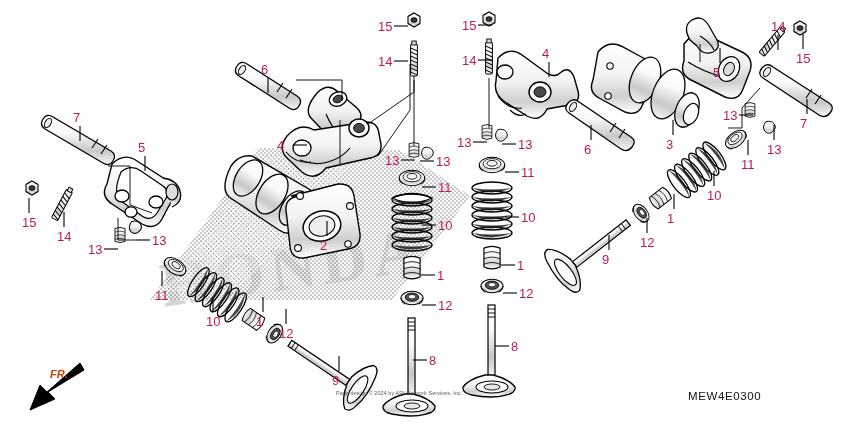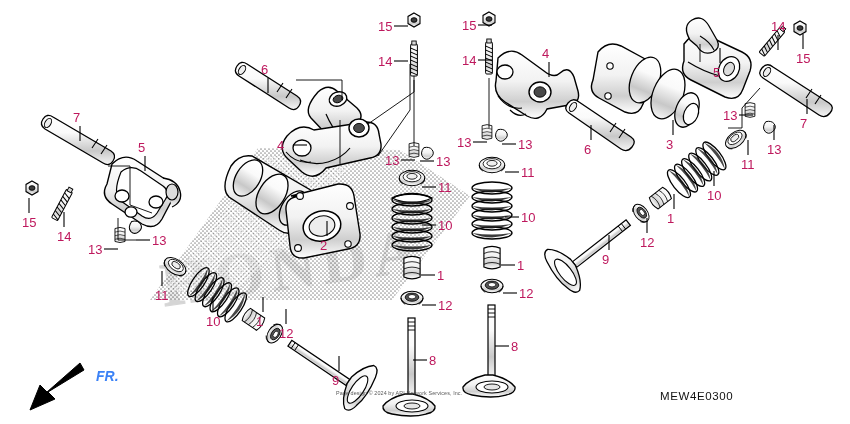--- a/index.html
+++ b/index.html
@@ -9,32 +9,31 @@
     overflow:hidden;
   }
   #svgroot{position:absolute;left:0;top:0;width:850px;height:424px;}
   .lbl{
     position:absolute;font-family:"Liberation Sans",sans-serif;
     font-size:13px;font-weight:400;color:#be185d;line-height:1;
     white-space:nowrap;letter-spacing:0px;
   }
   .partnum{
     position:absolute;font-family:"Liberation Sans",sans-serif;
-    font-size:11.5px;letter-spacing:0.6px;color:#111;white-space:nowrap;
+    font-size:11.5px;letter-spacing:0.6px;color:#111;white-space:nowrap;margin-left:28px;
   }
   .copyright{
     position:absolute;font-family:"Liberation Sans",sans-serif;
     font-size:5.4px;color:#3a3a3a;white-space:nowrap;letter-spacing:0.1px;
     opacity:.85;
   }
   .frtext{
     position:absolute;font-family:"Liberation Sans",sans-serif;
-    font-size:14px;font-weight:bold;font-style:italic;color:#3b82f6;
+    font-size:11px;font-weight:bold;font-style:italic;color:#c2410c;
     white-space:nowrap;
-    margin-left:46px;
   }
   .wm{
     position:absolute;font-family:"Liberation Serif",serif;
     font-weight:bold;font-size:62px;letter-spacing:7px;color:#000;
     opacity:.16;white-space:nowrap;transform:rotate(-8deg);
     -webkit-text-stroke:1px #000;
   }
 </style>
 </head>
 <body>

